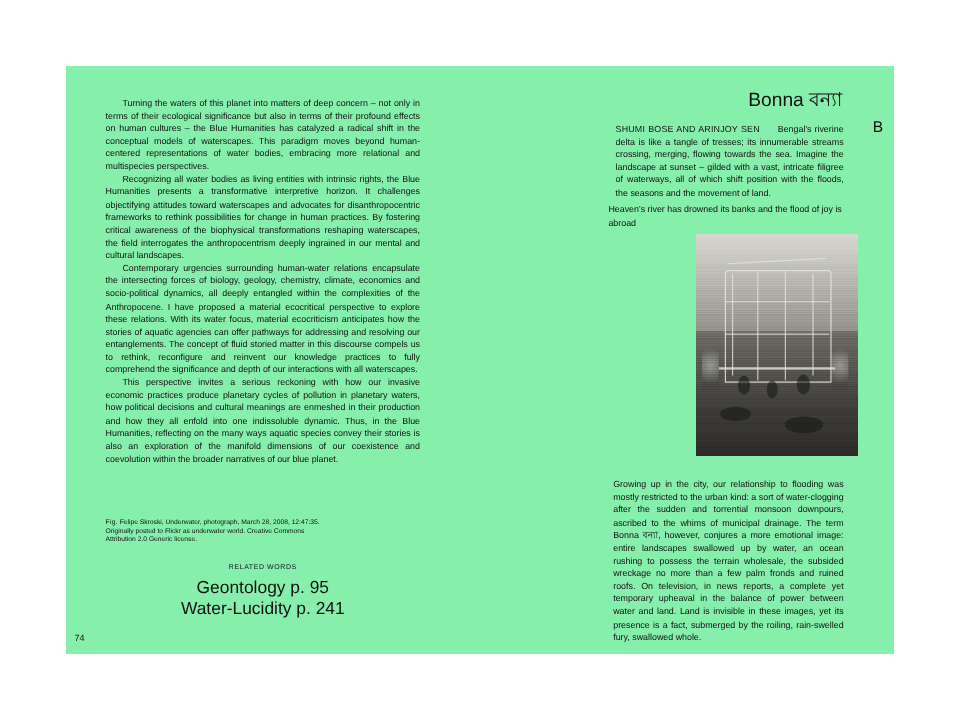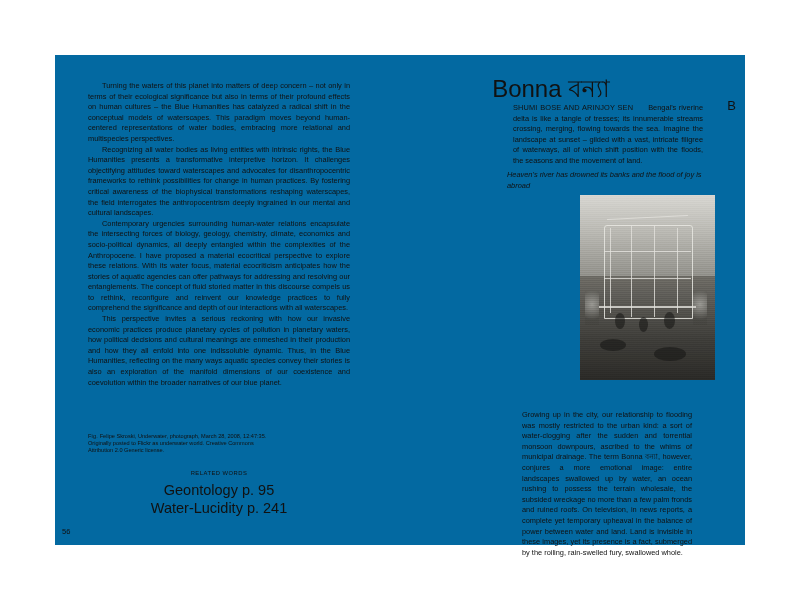--- a/index.html
+++ b/index.html
@@ -12,21 +12,21 @@
     background: #ffffff;
     font-family: "Liberation Sans", sans-serif;
     overflow: hidden;
   }
   .spread {
     position: absolute;
     left: 55px;
     top: 55px;
     width: 690px;
     height: 490px;
-    background: #0369a1;
+    background: #86efac;
     box-sizing: border-box;
   }
   .page-left {
     position: absolute;
     left: 0;
     top: 0;
     width: 345px;
     height: 490px;
     box-sizing: border-box;
   }
@@ -105,43 +105,42 @@
     font-size: 13px;
     color: #111111;
   }
 
   
   .art-title {
     position: absolute;
     left: 0;
     top: 15px;
     width: 302px;
-    text-align: center;
-    font-size: 24px;
+    text-align: right;
+    font-size: 16px;
     color: #111111;
     font-weight: 400;
   }
   .authors-block {
     position: absolute;
     left: 113px;
     top: 48px;
     width: 190px;
     font-size: 7.4px;
     line-height: 10.6px;
     color: #111111;
     text-align: justify;
   }
   .standfirst {
     position: absolute;
     left: 107px;
     top: 115px;
     width: 200px;
     font-size: 7.4px;
     line-height: 10.6px;
-    font-style: italic;
     color: #111111;
   }
 
   .photo {
     position: absolute;
     left: 180px;
     top: 140px;
     width: 135px;
     height: 185px;
     background: #3a3a38;
@@ -197,21 +196,21 @@
   .lower-text {
     position: absolute;
     left: 107px;
     top: 340px;
     width: 200px;
     font-size: 7.4px;
     line-height: 10.6px;
     color: #111111;
     text-align: justify;
   }
-  .lower-text p { margin: 15px; }
+  .lower-text p { margin: 4px; }
 </style>
 </head>
 <body>
 
 <div class="spread">
 
   <div class="page-left">
 
     <div class="body-col">
       <p class="first">Turning the waters of this planet into matters of deep concern – not only in terms of their ecological significance but also in terms of their profound effects on human cultures – the Blue Humanities has catalyzed a radical shift in the conceptual models of waterscapes. This paradigm moves beyond human-centered representations of water bodies, embracing more relational and multispecies perspectives.</p>
@@ -224,21 +223,21 @@
       <span class="lbl">Fig.</span>
       <span>Felipe Skroski, Underwater, photograph, March 28, 2008, 12:47:35. Originally posted to Flickr as underwater world. Creative Commons Attribution 2.0 Generic license.</span>
     </div>
 
     <div class="related">
       <div class="rw-title">RELATED WORDS</div>
       <div class="rw-item">Geontology p. 95</div>
       <div class="rw-item">Water-Lucidity p. 241</div>
     </div>
 
-    <div class="folio-left">56</div>
+    <div class="folio-left">74</div>
   </div>
 
   <div class="page-right">
 
     <div class="folio-right">B</div>
 
     <div class="art-title">Bonna বন্যা</div>
 
     <div class="authors-block">
       <span style="letter-spacing:0.15px">SHUMI BOSE AND ARINJOY SEN</span>

